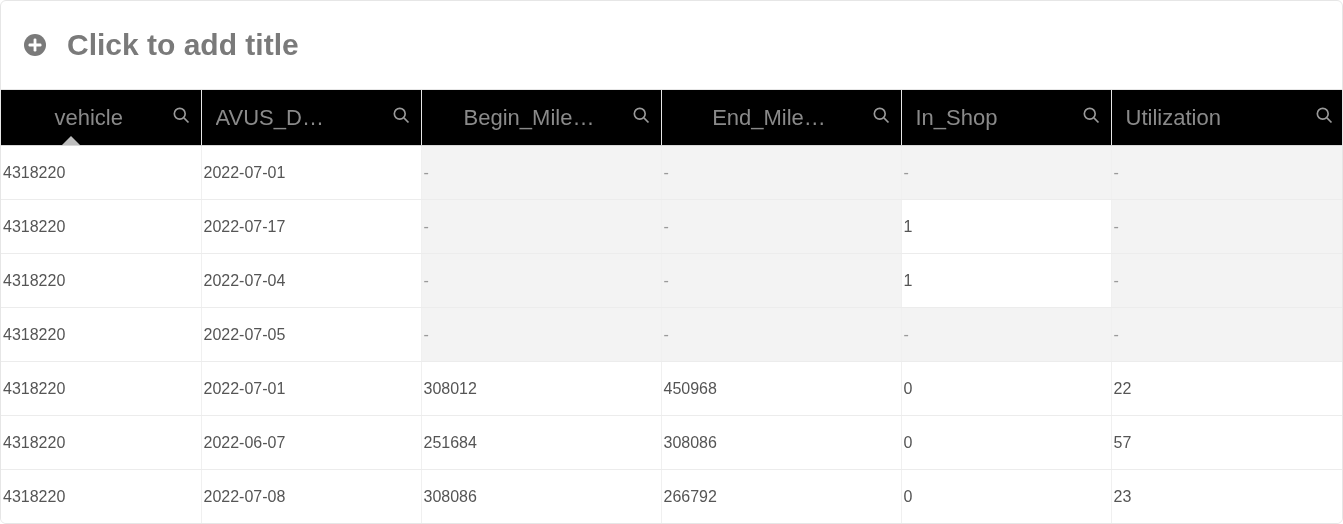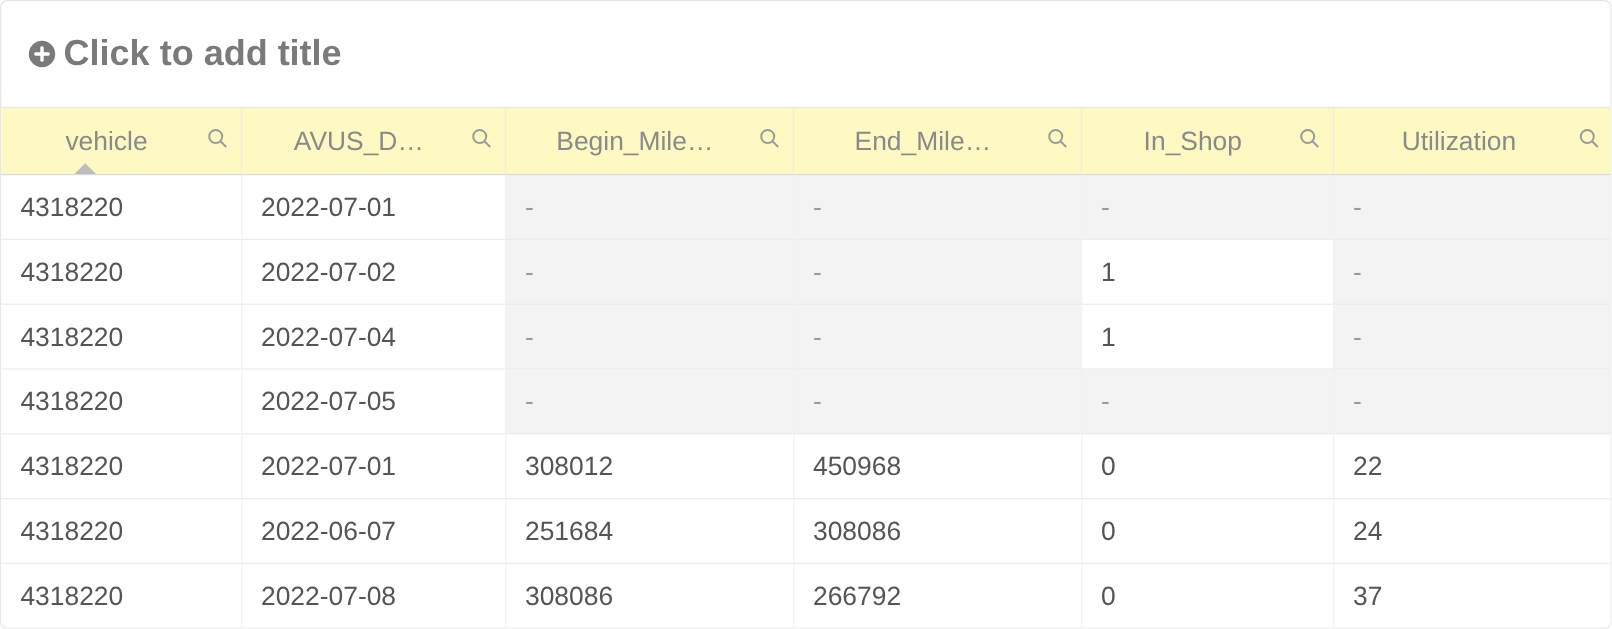--- a/index.html
+++ b/index.html
@@ -17,21 +17,21 @@
     border-radius: 6px;
     overflow: hidden;
     position: relative;
     background: #ffffff;
   }
   .title-area {
     height: 88px;
     padding: 0 22px;
     display: flex;
     align-items: center;
-    gap: 6px;
+    gap: 20px;
     text-align: right;
   }
   .plus-icon {
     width: 24px;
     height: 24px;
     fill: #7a7a7a;
   }
   .title-text {
     font-size: 30px;
     font-weight: 700;
@@ -57,39 +57,39 @@
     height: 56px;
     border-top: 1px solid #e6e6e6;
     border-bottom: 1px solid #d9d9d9;
     border-left: 1px solid #e6e6e6;
     padding: 0 10px 0 14px;
     font-weight: 400;
     font-size: 22px;
     color: #8a8a8a;
     vertical-align: middle;
     position: relative;
-    background: #fef9c3;
+    background: #000000;
     white-space: nowrap;
     overflow: hidden;
   }
   thead th:first-child { border-left: none; }
   .th-inner {
     display: flex;
     align-items: center;
     justify-content: space-between;
     gap: 8px;
     width: 100%;
   }
   .th-label {
     overflow: hidden;
     text-overflow: ellipsis;
     white-space: nowrap;
     flex: 1 1 auto;
   }
-  .th-right .th-label { text-align: center; }
+  .th-right .th-label { text-align: left; }
   .search-icon {
     width: 20px;
     height: 20px;
     stroke: #9a9a9a;
     fill: none;
     flex: 0 0 auto;
   }
   .sort-indicator {
     position: absolute;
     bottom: -1px;
@@ -98,22 +98,22 @@
     height: 0;
     border-left: 10px solid transparent;
     border-right: 10px solid transparent;
     border-bottom: 10px solid #bdbdbd;
   }
 
   tbody td {
     height: 54px;
     border-bottom: 1px solid #ececec;
     border-left: 1px solid #f0f0f0;
-    padding: 0 16px;
-    font-size: 22px;
+    padding: 0 2px;
+    font-size: 16px;
     color: #555;
     vertical-align: middle;
     white-space: nowrap;
     background: #ffffff;
   }
   tbody td:first-child { border-left: none; }
   tbody tr:last-child td { border-bottom: none; }
 
   .ta-left  { text-align: left; }
   .ta-right { text-align: left; }
@@ -210,21 +210,21 @@
           <tr>
             <td class="ta-left">4318220</td>
             <td class="ta-right">2022-07-01</td>
             <td class="null-cell ta-left">-</td>
             <td class="null-cell ta-left">-</td>
             <td class="null-cell ta-left">-</td>
             <td class="null-cell ta-left">-</td>
           </tr>
           <tr>
             <td class="ta-left">4318220</td>
-            <td class="ta-right">2022-07-02</td>
+            <td class="ta-right">2022-07-17</td>
             <td class="null-cell ta-left">-</td>
             <td class="null-cell ta-left">-</td>
             <td class="ta-right">1</td>
             <td class="null-cell ta-left">-</td>
           </tr>
           <tr>
             <td class="ta-left">4318220</td>
             <td class="ta-right">2022-07-04</td>
             <td class="null-cell ta-left">-</td>
             <td class="null-cell ta-left">-</td>
@@ -246,27 +246,27 @@
             <td class="ta-right">450968</td>
             <td class="ta-right">0</td>
             <td class="ta-right">22</td>
           </tr>
           <tr>
             <td class="ta-left">4318220</td>
             <td class="ta-right">2022-06-07</td>
             <td class="ta-right">251684</td>
             <td class="ta-right">308086</td>
             <td class="ta-right">0</td>
-            <td class="ta-right">24</td>
+            <td class="ta-right">57</td>
           </tr>
           <tr>
             <td class="ta-left">4318220</td>
             <td class="ta-right">2022-07-08</td>
             <td class="ta-right">308086</td>
             <td class="ta-right">266792</td>
             <td class="ta-right">0</td>
-            <td class="ta-right">37</td>
+            <td class="ta-right">23</td>
           </tr>
         </tbody>
     </table>
   </div>
 
 </div>
 
 </body></html>

